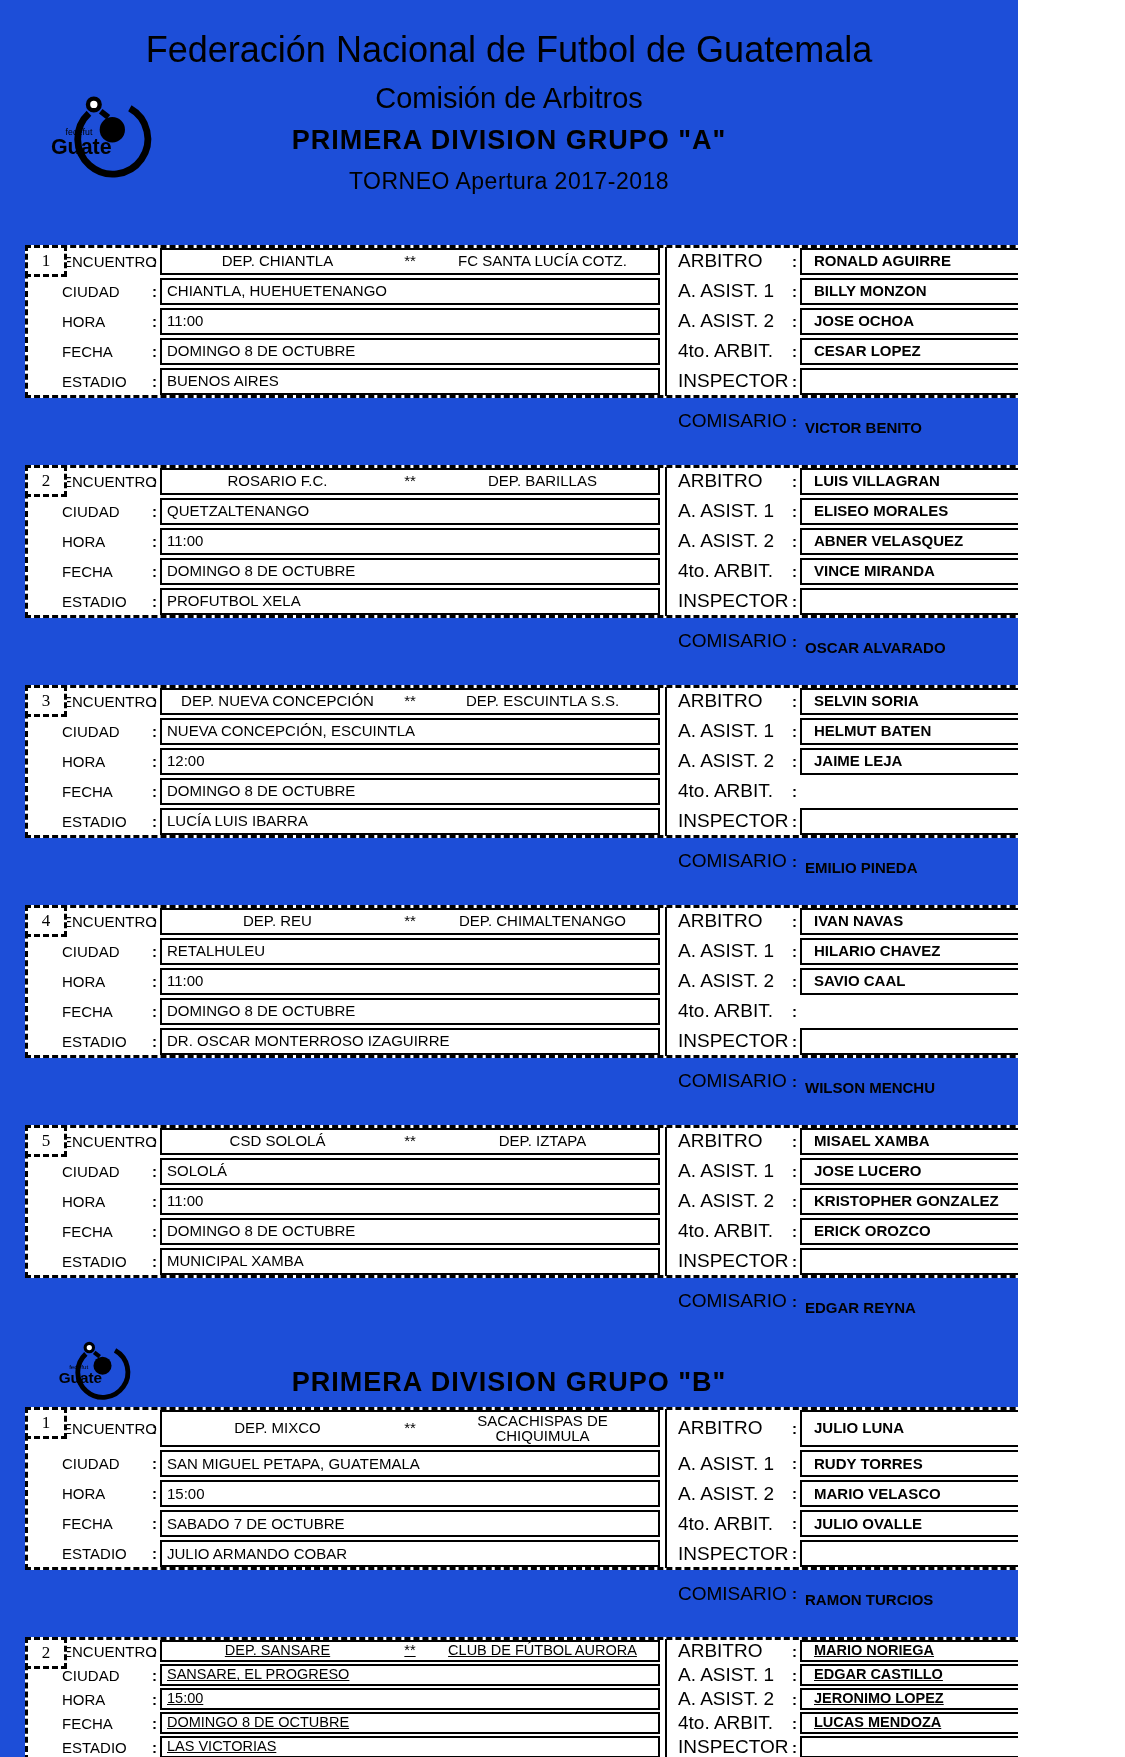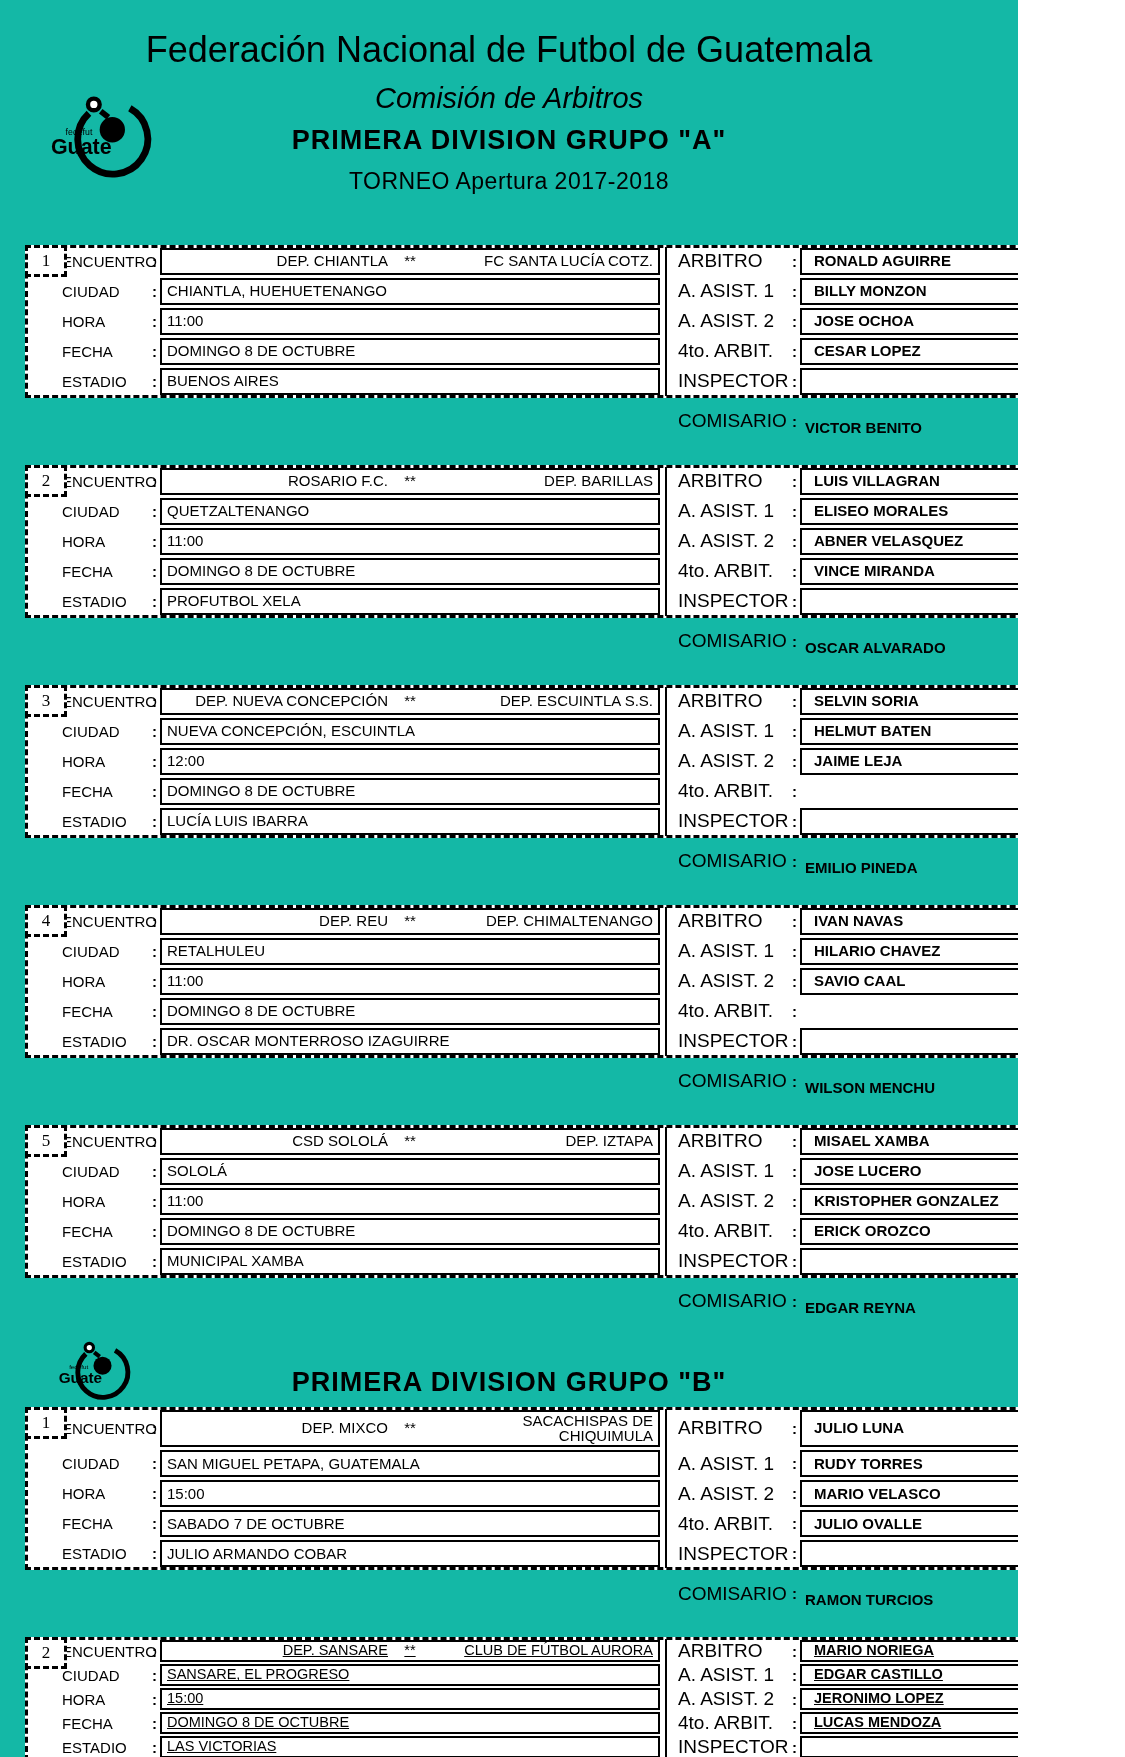--- a/index.html
+++ b/index.html
@@ -1,26 +1,26 @@
 <!DOCTYPE html>
 <html><head>
 <meta charset="utf-8">
 <style>
   html,body{margin:0;padding:0;background:#fff;}
   .page{
     position:relative;
     width:1018px;height:1757px;
-    background:#14b8a6;color:#000;
+    background:#1d4ed8;color:#000;
     font-family:"Liberation Sans",sans-serif;
     overflow:hidden;
   }
   
   .header{text-align:center;padding-top:30px;position:relative;}
   .title{font-size:36px;line-height:1.1;margin:0;font-weight:normal;}
-  .subtitle{font-size:29px;font-style:italic;margin:12px 0 0 0;font-weight:normal;}
+  .subtitle{font-size:29px;margin:12px 0 0 0;font-weight:normal;}
   .group-title{font-size:27px;font-weight:bold;letter-spacing:1px;margin:10px 0 0 0;}
   .torneo{font-size:23px;margin:12px 0 0 0;font-weight:normal;letter-spacing:0.5px;}
   .logo{position:absolute;left:50px;top:92px;width:112px;height:96px;}
   .logo svg,.logo-b svg{width:100%;height:100%;}
   
   .matches{margin-top:50px;}
   .match{margin-bottom:29px;}
   .block{
     position:relative;
     margin-left:25px;
@@ -49,21 +49,21 @@
   .cell{
     border:2px solid #000;box-sizing:border-box;
     min-height:27px;
     display:flex;align-items:center;
     padding:1px 5px;font-size:15px;line-height:1.05;
     background:#fff;
   }
   .compact .cell{min-height:20px;font-size:14.5px;text-decoration:underline;}
   .cell.name{font-weight:bold;padding-left:12px;}
   .cell.enc{justify-content:space-between;}
-  .team{flex:1;text-align:right;white-space:pre-line;}
+  .team{flex:1;text-align:center;white-space:pre-line;}
   .vs{width:44px;text-align:center;}
   .c4{grid-column:4;}
   .c5{grid-column:5;}
   .c6{grid-column:6;}
   .comname{font-weight:bold;font-size:15px;padding-left:5px;display:flex;align-items:center;margin-top:12px;}
   
   .groupb-head{position:relative;margin-top:24px;height:62px;}
   .groupb-title{text-align:center;font-size:27px;font-weight:bold;letter-spacing:1px;padding-top:22px;}
   .logo-b{position:absolute;left:58px;top:-6px;width:80px;height:68px;}
   .logo text{font-family:"Liberation Sans",sans-serif;}

